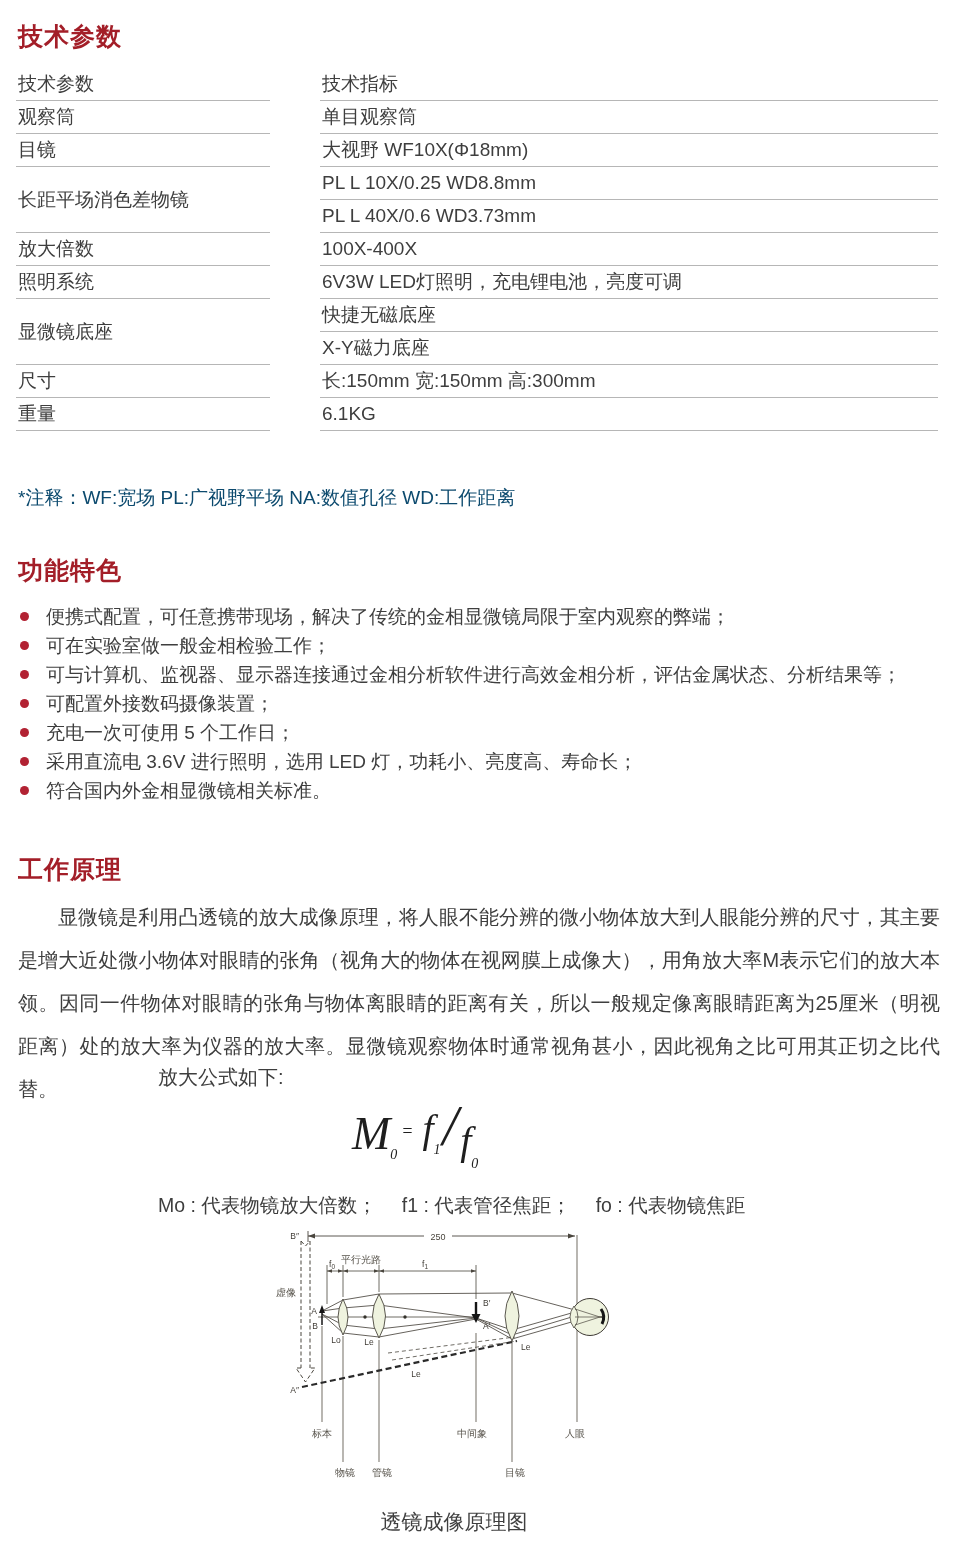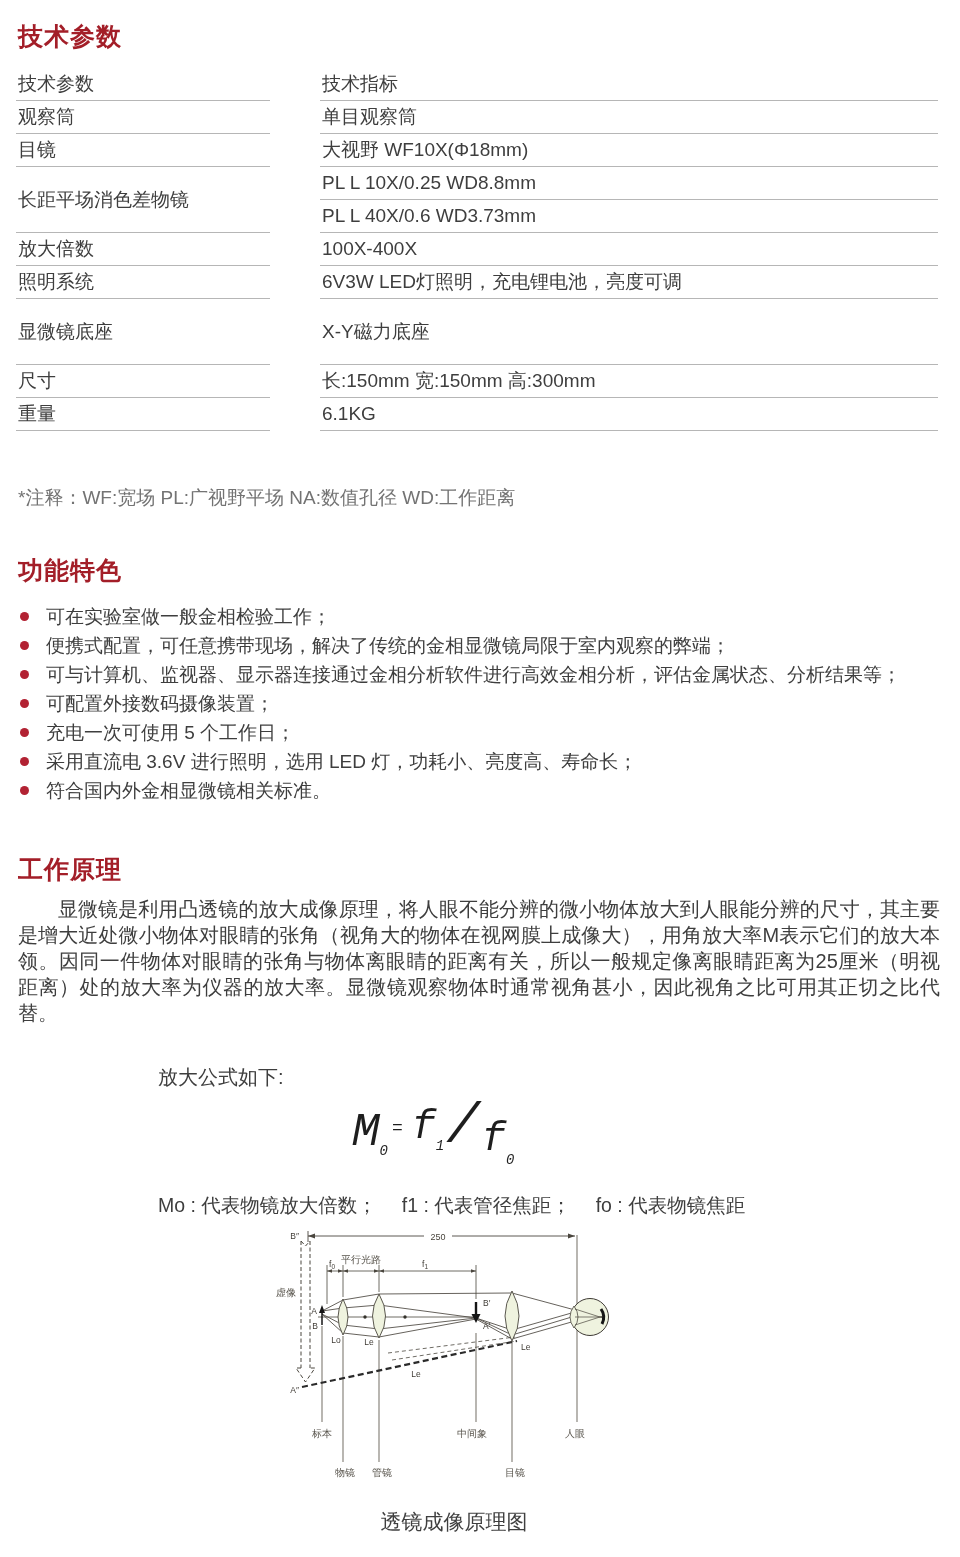--- a/index.html
+++ b/index.html
@@ -9,30 +9,30 @@
   
   .ptable{position:absolute;left:16px;top:68px;width:922px;}
   .trow{display:flex;align-items:stretch;}
   .tcell{display:flex;align-items:center;border-bottom:1px solid #b6b6b6;
          font-size:19px;color:#3e3e3e;height:32px;padding-left:2px;white-space:nowrap;}
   .tleft{width:252px;}
   .tgap{width:50px;}
   .tright{flex:1;}
   .tall{height:65px;}
   .rstack{flex:1;display:flex;flex-direction:column;}
-  .note{position:absolute;left:18px;top:485px;font-size:19px;color:#737373;}
+  .note{position:absolute;left:18px;top:485px;font-size:19px;color:#0c4a6e;}
   
   .features{position:absolute;left:18px;top:602px;width:924px;}
   .feat{display:flex;align-items:flex-start;line-height:29px;font-size:19px;color:#3e3e3e;}
   .dot{flex:0 0 9px;width:9px;height:9px;border-radius:50%;background:#b22233;margin:10px 17px 0 2px;}
   
-  .para{position:absolute;left:18px;top:896px;width:922px;font-size:20px;line-height:26px;
+  .para{position:absolute;left:18px;top:896px;width:922px;font-size:20px;line-height:43px;
         text-align:justify;text-indent:2em;color:#3e3e3e;}
   .f-intro{position:absolute;left:158px;top:1064px;font-size:20px;color:#3e3e3e;}
-  .formula{position:absolute;left:352px;top:1098px;font-family:Liberation Mono, monospace;
+  .formula{position:absolute;left:352px;top:1098px;font-family:Liberation Serif, serif;
            font-style:italic;color:#1e1e1e;white-space:nowrap;}
   .fM{font-size:46px;}
   .fs{font-size:14px;}
   .s1{position:relative;top:10px;}
   .feq{font-size:18px;position:relative;top:-12px;margin:0 9px 0 4px;}
   .ff1{font-size:40px;position:relative;top:-7px;}
   .s2{position:relative;top:5px;}
   .fslash{font-size:56px;position:relative;top:-4px;margin:0 2px;}
   .ff2{font-size:40px;position:relative;top:5px;}
   .s3{position:relative;top:19px;}
@@ -112,20 +112,23 @@
           <span>6V3W LED灯照明，充电锂电池，亮度可调</span>
         </div>
     </div>
     <div class="trow">
       <div class="tcell tleft tall">
           <span>显微镜底座</span>
         </div>
       <div class="tgap"></div>
       <div class="rstack">
         <div class="tcell tright">
+            <span>快捷无磁底座</span>
+          </div>
+        <div class="tcell tright">
             <span>X-Y磁力底座</span>
           </div>
       </div>
     </div>
     <div class="trow">
       <div class="tcell tleft">
           <span>尺寸</span>
         </div>
       <div class="tgap"></div>
       <div class="tcell tright">
@@ -143,25 +146,25 @@
     </div>
   </div>
 
   <div class="note">*注释：WF:宽场 PL:广视野平场 NA:数值孔径 WD:工作距离</div>
 
   <div class="sec-title" style="top:554px;">功能特色</div>
 
   <div class="features">
     <div class="feat">
         <span class="dot"></span>
+        <span>便携式配置，可任意携带现场，解决了传统的金相显微镜局限于室内观察的弊端；</span>
+      </div>
+    <div class="feat">
+        <span class="dot"></span>
         <span>可在实验室做一般金相检验工作；</span>
-      </div>
-    <div class="feat">
-        <span class="dot"></span>
-        <span>便携式配置，可任意携带现场，解决了传统的金相显微镜局限于室内观察的弊端；</span>
       </div>
     <div class="feat">
         <span class="dot"></span>
         <span>可与计算机、监视器、显示器连接通过金相分析软件进行高效金相分析，评估金属状态、分析结果等；</span>
       </div>
     <div class="feat">
         <span class="dot"></span>
         <span>可配置外接数码摄像装置；</span>
       </div>
     <div class="feat">

